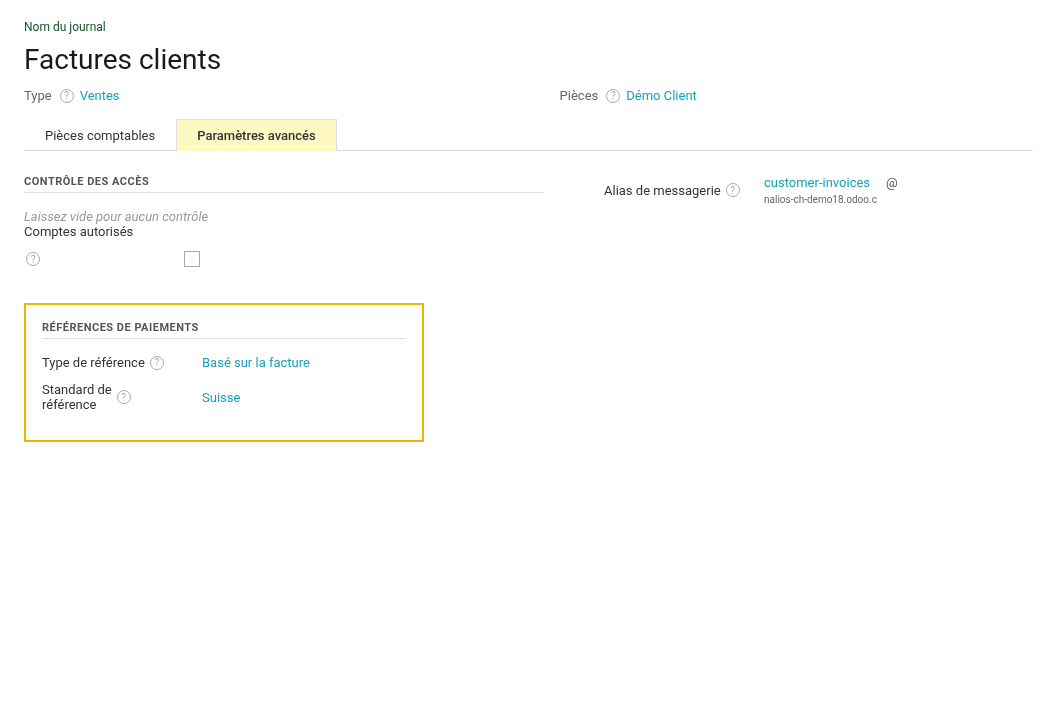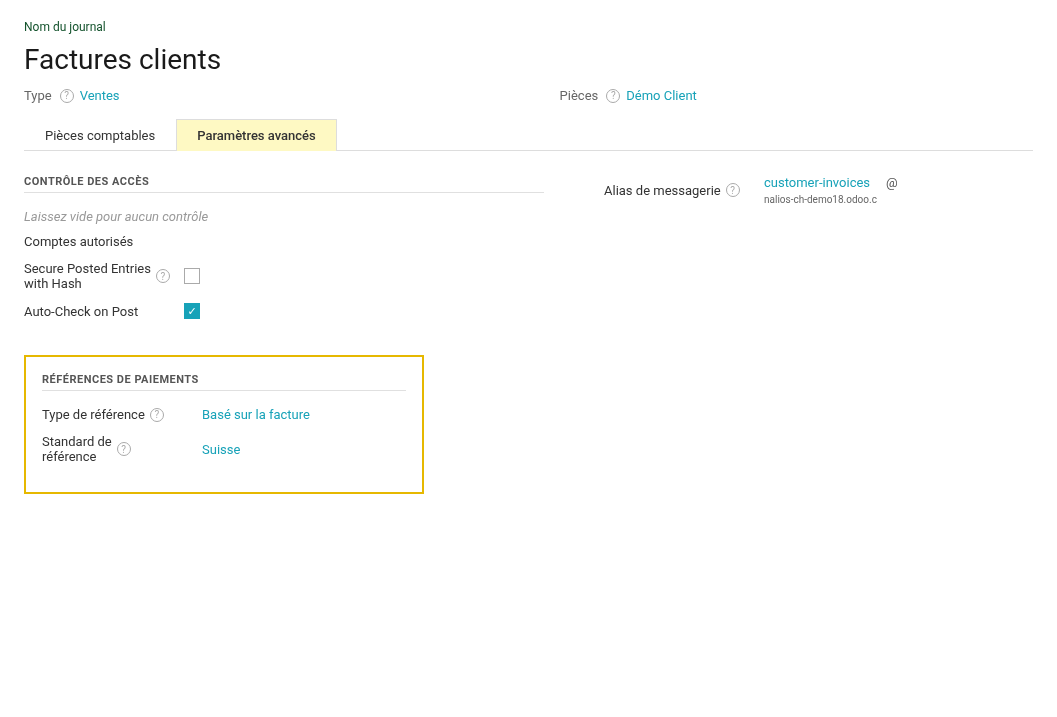--- a/index.html
+++ b/index.html
@@ -114,21 +114,20 @@
       color: #555;
     }
     .field-value.link {
       color: #17a2b8;
       cursor: pointer;
     }
     .empty-field {
       color: #999;
       font-size: 13px;
       font-style: italic;
-      margin-bottom: 10px;
     }
     .checkbox-wrapper {
       display: flex;
       align-items: center;
     }
     .checkbox-unchecked {
       width: 16px;
       height: 16px;
       border: 1px solid #aaa;
       background: #fff;
@@ -204,41 +203,27 @@
       <div class="empty-field">
         <span>Laissez vide pour aucun contrôle</span>
       </div>
 
       <div class="field-row">
         <span class="field-label">Comptes autorisés</span>
       </div>
 
       <div class="field-row">
         <div class="field-label">
-          <span>
-            <span>Secure Posted Entries</span><br>
-            <span>with Hash</span>
-          </span>
           <span class="help-icon">?</span>
         </div>
         <div class="checkbox-wrapper">
           <div class="checkbox-unchecked"></div>
         </div>
       </div>
 
-      <div class="field-row">
-        <div class="field-label">
-          <span>Auto-Check on Post</span>
-        </div>
-        <div class="checkbox-wrapper">
-          <div class="checkbox-checked">
-            <span>✓</span>
-          </div>
-        </div>
-      </div>
     </div>
 
     
     <div class="payment-section">
       <div class="section-title">RÉFÉRENCES DE PAIEMENTS</div>
 
       <div class="field-row">
         <div class="field-label">
           <span>Type de référence</span>
           <span class="help-icon">?</span>

